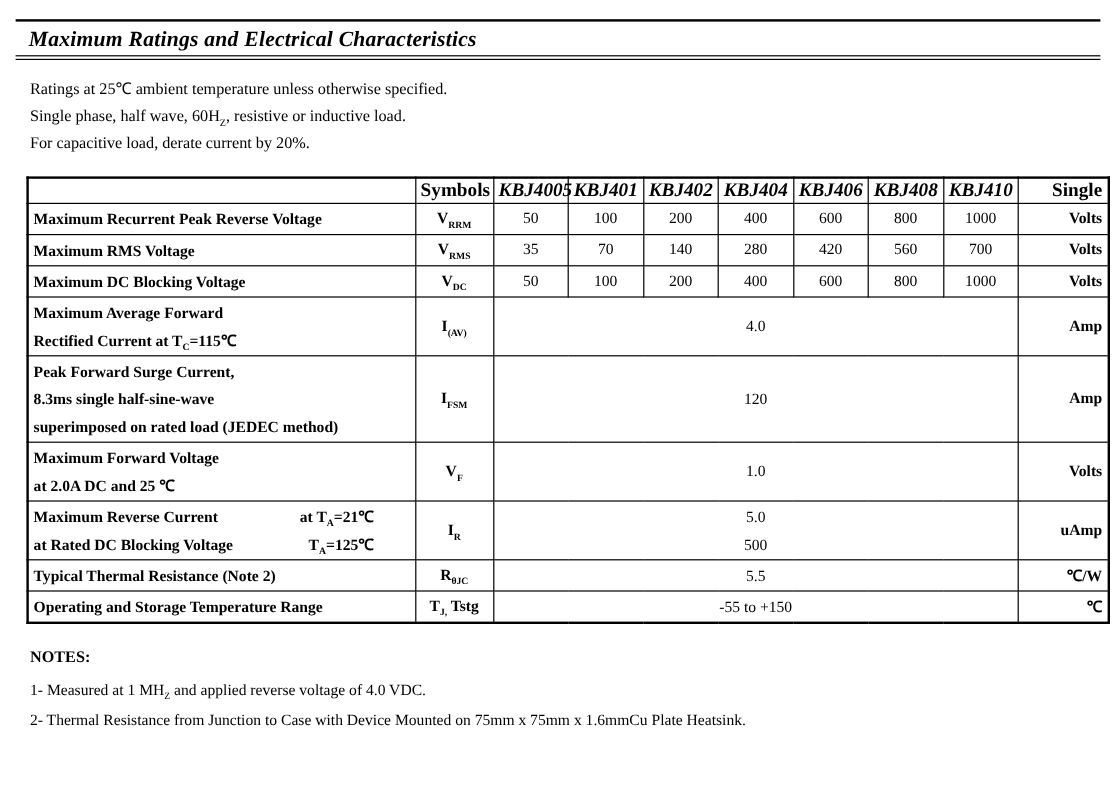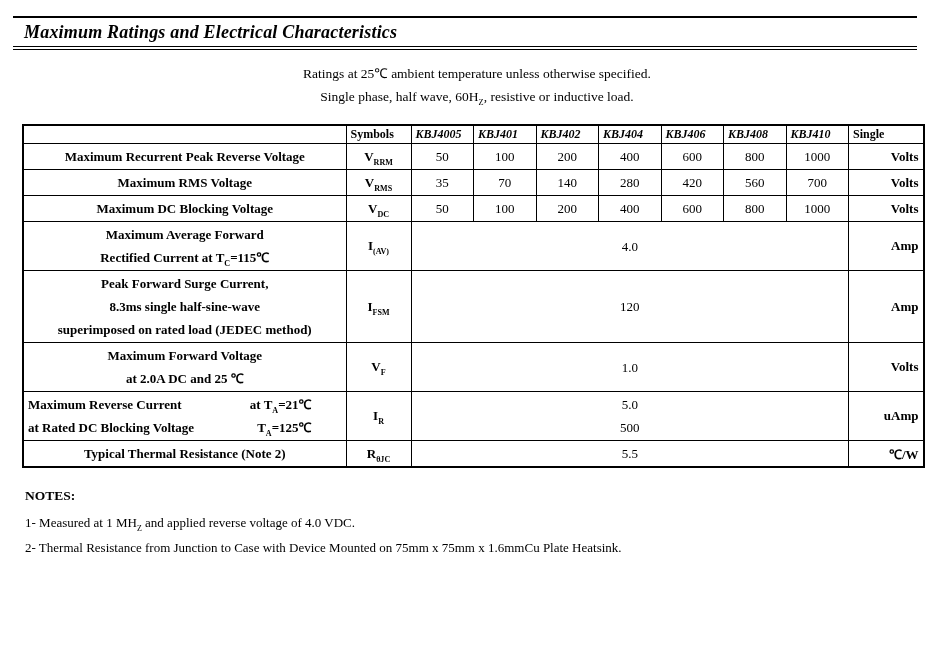--- a/index.html
+++ b/index.html
@@ -21,46 +21,46 @@
   }
   .title-band h1 {
     margin: 0;
     font-size: 18px;
     font-weight: bold;
     font-style: italic;
     letter-spacing: 0.2px;
   }
 
   
-  .intro { margin: 13px 0 0 25px; text-align: center; }
+  .intro { margin: 13px 0 0 25px; }
   .intro-line { font-size: 13.5px; line-height: 22.5px; }
 
   
   table.ratings {
     margin: 16px 0 0 22px;
     width: 901px;
     border-collapse: collapse;
     table-layout: fixed;
     border: 2px solid #000;
   }
   table.ratings th, table.ratings td {
     border: 1px solid #000;
     padding: 1px 4px;
     vertical-align: middle;
   }
   th.col-blank { }
-  th { font-size: 12px; font-weight: bold; text-align: left; }
+  th { font-size: 16px; font-weight: bold; text-align: right; }
   th.model { font-style: italic; }
   td.param {
     text-align: left;
     font-weight: bold;
     font-size: 13px;
     line-height: 23px;
   }
-  .param-line { display: block; text-align: center; }
+  .param-line { display: block; }
   .param-line.has-right { display: flex; justify-content: space-between; padding-right: 30px; }
   td.symbol { text-align: center; font-weight: bold; font-size: 13px; }
   td.value { text-align: center; font-size: 13px; font-weight: normal; }
   td.unit { text-align: right; font-weight: bold; font-size: 13px; }
   .merged-line { display: block; line-height: 23px; }
   sub { font-size: 0.62em; line-height: 0; }
 
   
   .notes { margin: 20px 0 0 25px; }
   .notes-heading { font-size: 13.5px; font-weight: bold; }
@@ -72,20 +72,21 @@
 
 <div class="page">
 
   <div class="title-band">
     <h1>Maximum Ratings and Electrical Characteristics</h1>
   </div>
 
   <div class="intro" id="intro">
       <div class="intro-line"><span>Ratings at 25℃ ambient temperature unless otherwise specified.</span></div>
       <div class="intro-line"><span>Single phase, half wave, 60H</span><sub>Z</sub><span>, resistive or inductive load.</span></div>
+      <div class="intro-line"><span>For capacitive load, derate current by 20%.</span></div>
     </div>
 
   <table class="ratings" id="ratings-table">
     <colgroup>
       <col style="width:323px">
       <col style="width:65px">
       <col style="width:62.5px">
         <col style="width:62.5px">
         <col style="width:62.5px">
         <col style="width:62.5px">
@@ -206,20 +207,30 @@
         <tr>
           <td class="param">
             <div class="param-line"><span><span>Typical Thermal Resistance (Note 2)</span></span></div>
           </td>
           <td class="symbol"><span>R</span><sub>θJC</sub></td>
           <td class="value" colspan="7">
             <div class="merged-line">5.5</div>
           </td>
           <td class="unit">℃/W</td>
         </tr>
+        <tr>
+          <td class="param">
+            <div class="param-line"><span><span>Operating and Storage Temperature Range</span></span></div>
+          </td>
+          <td class="symbol"><span>T</span><sub>J,</sub><span>  Tstg</span></td>
+          <td class="value" colspan="7">
+            <div class="merged-line">-55 to +150</div>
+          </td>
+          <td class="unit">℃</td>
+        </tr>
       </tbody>
   </table>
 
   <div class="notes">
     <div class="notes-heading">NOTES:</div>
     <div id="notes-list">
         <div class="note-line"><span>1- Measured at 1 MH</span><sub>Z</sub><span> and applied reverse voltage of 4.0 VDC.</span></div>
         <div class="note-line"><span>2- Thermal Resistance from Junction to Case with Device Mounted on 75mm x 75mm x 1.6mmCu Plate Heatsink.</span></div>
       </div>
   </div>

